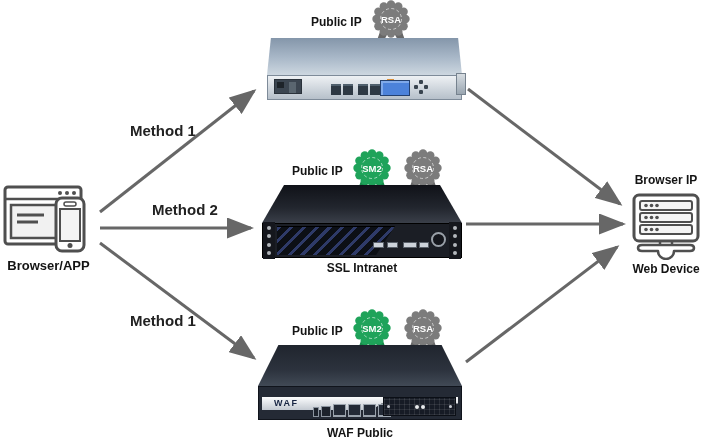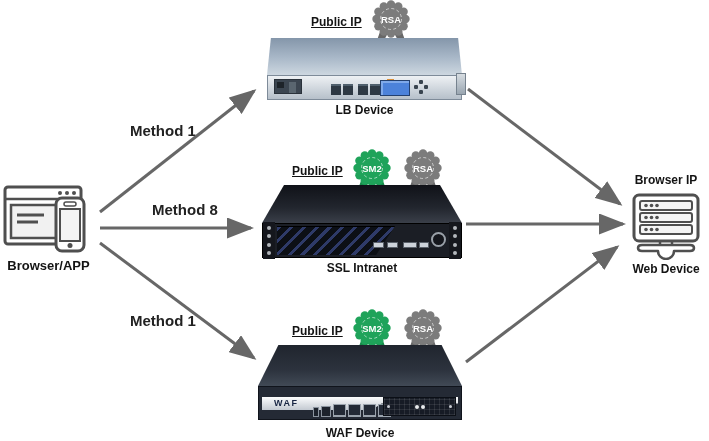--- a/index.html
+++ b/index.html
@@ -7,21 +7,21 @@
     position:relative;width:709px;height:441px;background:#ffffff;
     font-family:"Liberation Sans",sans-serif;overflow:hidden;color:#111;
   }
   .lbl{position:absolute;font-weight:bold;color:#141414;font-size:12px;text-align:center;line-height:1.1;}
   .lbl.big{font-size:13px;}
   .method-lbl{position:absolute;font-weight:bold;color:#222;font-size:15px;}
   .arrows{position:absolute;left:0;top:0;z-index:1;}
   .arrows line{stroke:#676767;stroke-width:3;}
   .group{position:absolute;z-index:2;}
   
-  .iprow{position:absolute;z-index:2;display:flex;align-items:center;gap:7px;height:44px;text-decoration:underline;}
+  .iprow{position:absolute;z-index:2;display:flex;align-items:center;gap:7px;height:44px;}
   .iprow .ip-text{font-weight:bold;font-size:12px;color:#141414;}
   .badge-svg{display:block;}
   
   .dev{position:absolute;z-index:2;}
   .lb-top{height:37px;background:linear-gradient(180deg,#8496aa 0%,#aab9c9 55%,#cdd7e0 100%);
     clip-path:polygon(2% 0,98% 0,100% 100%,0 100%);}
   .lb-front{position:relative;height:23px;background:linear-gradient(180deg,#eef1f4,#b6c0ca);
     border:1px solid #7e8b99;}
   .lb-module{position:absolute;left:6px;top:3px;width:28px;height:15px;background:#3c4651;
     box-shadow:inset 0 0 0 1px #2a323b;}
@@ -87,21 +87,21 @@
     </defs>
     <line x1="100" y1="212" x2="254" y2="91" marker-end="url(#ah)"></line>
     <line x1="100" y1="228" x2="251" y2="228" marker-end="url(#ah)"></line>
     <line x1="100" y1="243" x2="254" y2="358" marker-end="url(#ah)"></line>
     <line x1="468" y1="89" x2="620" y2="204" marker-end="url(#ah)"></line>
     <line x1="466" y1="224" x2="623" y2="224" marker-end="url(#ah)"></line>
     <line x1="466" y1="362" x2="617" y2="247" marker-end="url(#ah)"></line>
   </svg>
 
   <div class="method-lbl" style="left:130px;top:122px;">Method 1</div>
-  <div class="method-lbl" style="left:152px;top:201px;">Method 8</div>
+  <div class="method-lbl" style="left:152px;top:201px;">Method 2</div>
   <div class="method-lbl" style="left:130px;top:312px;">Method 1</div>
 
   <div class="group" style="left:2px;top:184px;">
     <svg width="92" height="72" viewBox="0 0 92 72">
       <g stroke="#4f4f4f" fill="none">
         <rect x="3" y="3" width="76" height="57" rx="3" fill="#ffffff" stroke-width="3"></rect>
         <line x1="3" y1="15" x2="79" y2="15" stroke-width="2.5"></line>
         <circle cx="58" cy="9" r="2" fill="#4f4f4f" stroke="none"></circle>
         <circle cx="65" cy="9" r="2" fill="#4f4f4f" stroke="none"></circle>
         <circle cx="72" cy="9" r="2" fill="#4f4f4f" stroke="none"></circle>
@@ -150,21 +150,20 @@
       <div class="lb-port" style="left:63px;"></div>
       <div class="lb-port" style="left:75px;"></div>
       <div class="lb-port" style="left:90px;"></div>
       <div class="lb-port" style="left:102px;"></div>
       <div class="lb-amber"></div>
       <div class="lb-lcd"></div>
       <div class="lb-btns"></div>
       <div class="lb-ear"></div>
     </div>
   </div>
-  <div class="lbl" style="left:267px;top:104px;width:195px;">LB Device</div>
 
   <div class="iprow" style="left:292px;top:149px;">
     <span class="ip-text">Public IP</span>
     <svg class="badge-svg" width="44" height="46" viewBox="0 0 44 46">
       <polygon points="12,30 7,44 16,39.5 19.5,33" fill="#178a4a"></polygon>
       <polygon points="32,30 37,44 28,39.5 24.5,33" fill="#178a4a"></polygon>
       <g fill="#1fa35a">
         <circle cx="36.5" cy="20" r="4.2"></circle>
           <circle cx="34.6" cy="27.3" r="4.2"></circle>
           <circle cx="29.3" cy="32.6" r="4.2"></circle>
@@ -287,21 +286,21 @@
           <span class="rj"></span>
       </div>
       <div class="waf-grille">
         <span class="scr s1"></span>
           <span class="dot d1"></span>
           <span class="dot d2"></span>
           <span class="scr s2"></span>
       </div>
     </div>
   </div>
-  <div class="lbl" style="left:258px;top:427px;width:204px;">WAF Device</div>
+  <div class="lbl" style="left:258px;top:427px;width:204px;">WAF Public</div>
 
   <div class="lbl" style="left:623px;top:174px;width:86px;">Browser IP</div>
   <div class="group" style="left:630px;top:192px;">
     <svg width="74" height="68" viewBox="0 0 74 68">
       <g stroke="#4f4f4f" fill="none" stroke-linejoin="round">
         <rect x="30" y="46" width="12" height="9" fill="#ffffff" stroke-width="2.5"></rect>
         <path d="M12 53 H60 Q64 53 64 56 Q64 59 60 59 H44 A8 8 0 0 1 28 59 H12 Q8 59 8 56 Q8 53 12 53 Z" fill="#ffffff" stroke-width="2.5"></path>
         <rect x="4" y="3" width="64" height="46" rx="5" fill="#ffffff" stroke-width="3"></rect>
         <rect x="10" y="9" width="52" height="9" rx="2" fill="#f4f4f4" stroke-width="2"></rect>
         <rect x="10" y="21" width="52" height="9" rx="2" fill="#f4f4f4" stroke-width="2"></rect>

